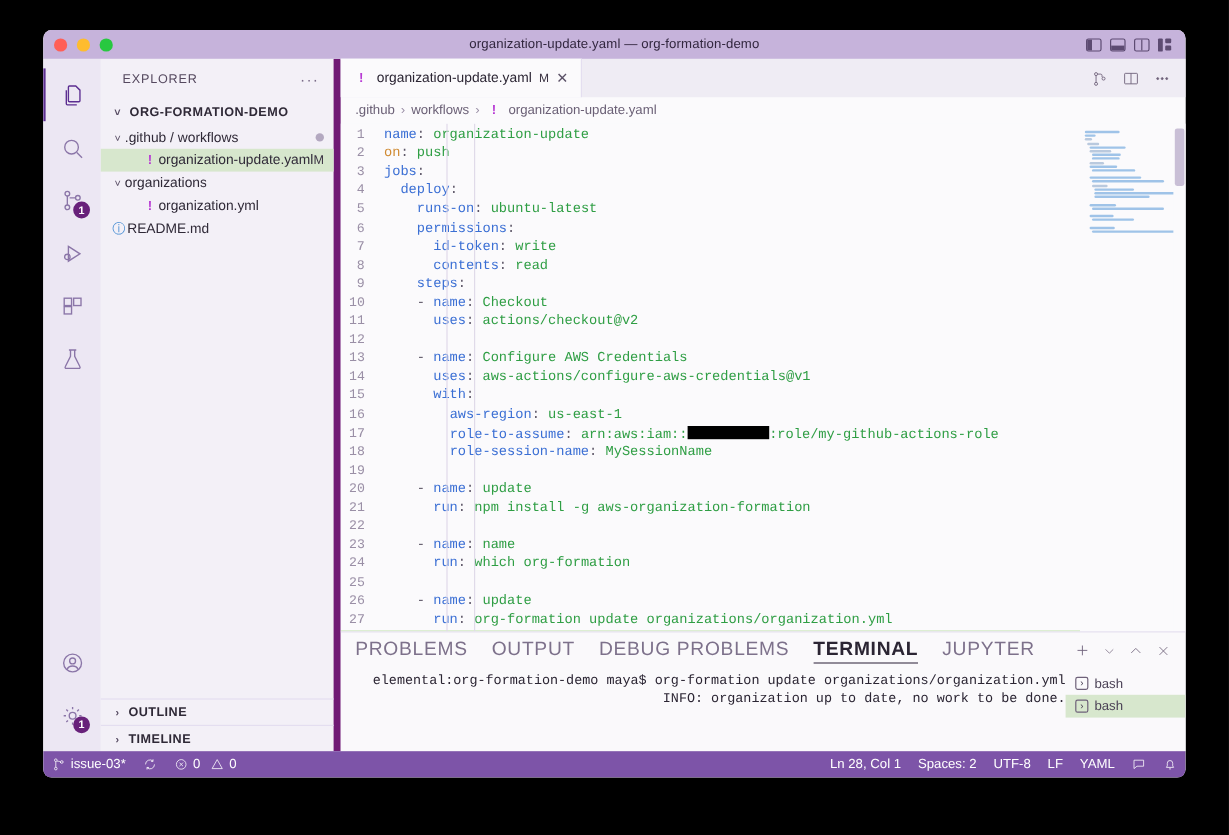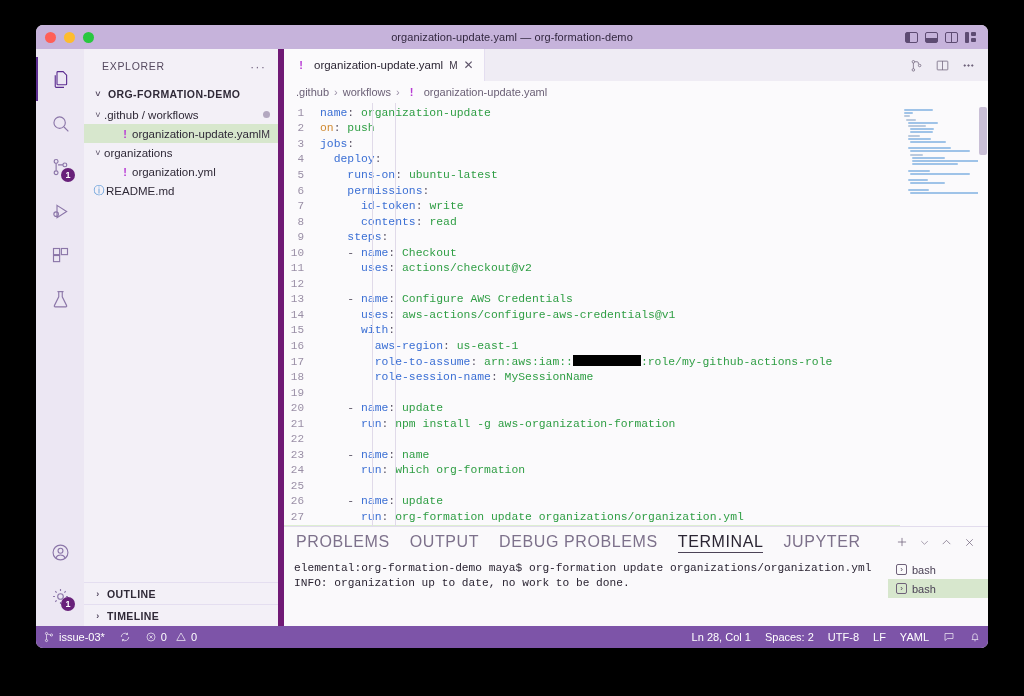--- a/index.html
+++ b/index.html
@@ -159,29 +159,29 @@
   }
   .scroll-thumb {
     position:absolute; top:4px; left:1px; width:8px; height:48px;
     background:#c9bfd6; border-radius:2px;
   }
 
   
   .panel { height: 100px; flex: none; background: #faf9fb; border-top: 1px solid #e2dced; display: flex; flex-direction: column; }
   .panel-tabs { height: 30px; display: flex; align-items: center; padding-left: 12px; gap: 20px; }
   .ptab { font-size: 16px; letter-spacing: .6px; color: #7d718b; position: relative; height:30px; display:flex; align-items:center; }
-  .ptab.active { color: #2b2533; font-weight: 400; text-align: right; }
+  .ptab.active { color: #2b2533; font-weight: 700; text-align: right; }
   .ptab.active::after { content:""; position:absolute; left:0; right:0; bottom:4px; height:1.5px; background:#4c4356; }
   .panel-actions { margin-left: auto; display: flex; align-items: center; gap: 10px; padding-right: 12px; color:#6e6179; }
   .panel-actions svg { stroke: #6e6179; fill:none; stroke-width:1.3; }
   .panel-body { flex: 1; display: flex; min-height: 0; }
   .term {
     flex: 1; padding: 4px 0 0 10px;
     font-family: "Liberation Mono", monospace; font-size: 11.2px;
-    color: #2b2533; line-height: 15px; white-space: pre;
+    color: #2b2533; line-height: 15px; white-space: pre; text-align: right;
   }
   .term-list { width: 100px; flex: none; padding-top: 3px; }
   .tl-row {
     height: 19px; display: flex; align-items: center; gap: 5px;
     padding-left: 8px; font-size: 11px; color: #4a4155;
   }
   .tl-row.sel { background: #d7e7cd; }
   .tbox { width: 11px; height: 11px; border: 1px solid #6e6179; border-radius: 2px;
           font-size: 8px; display:flex; align-items:center; justify-content:center; color:#4a4155; }
 

